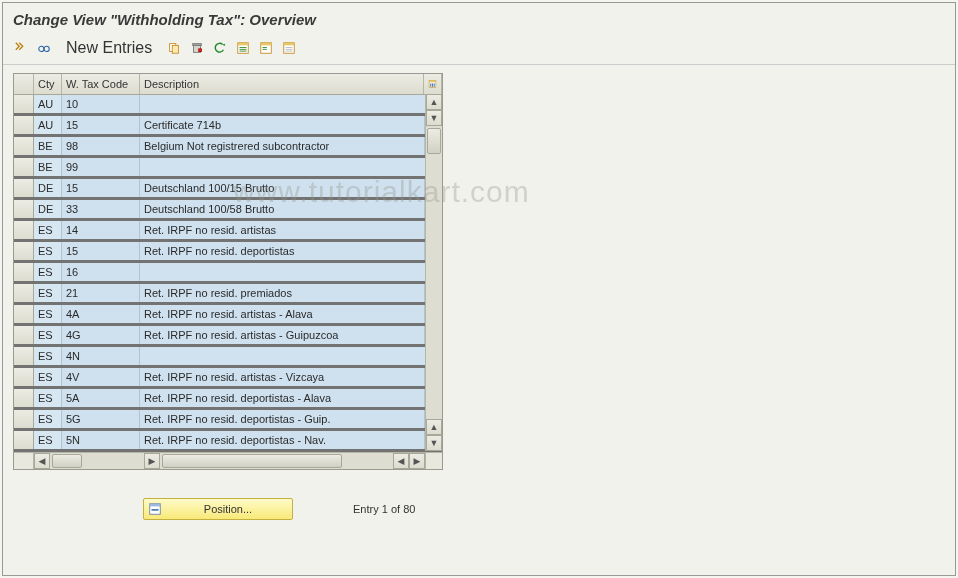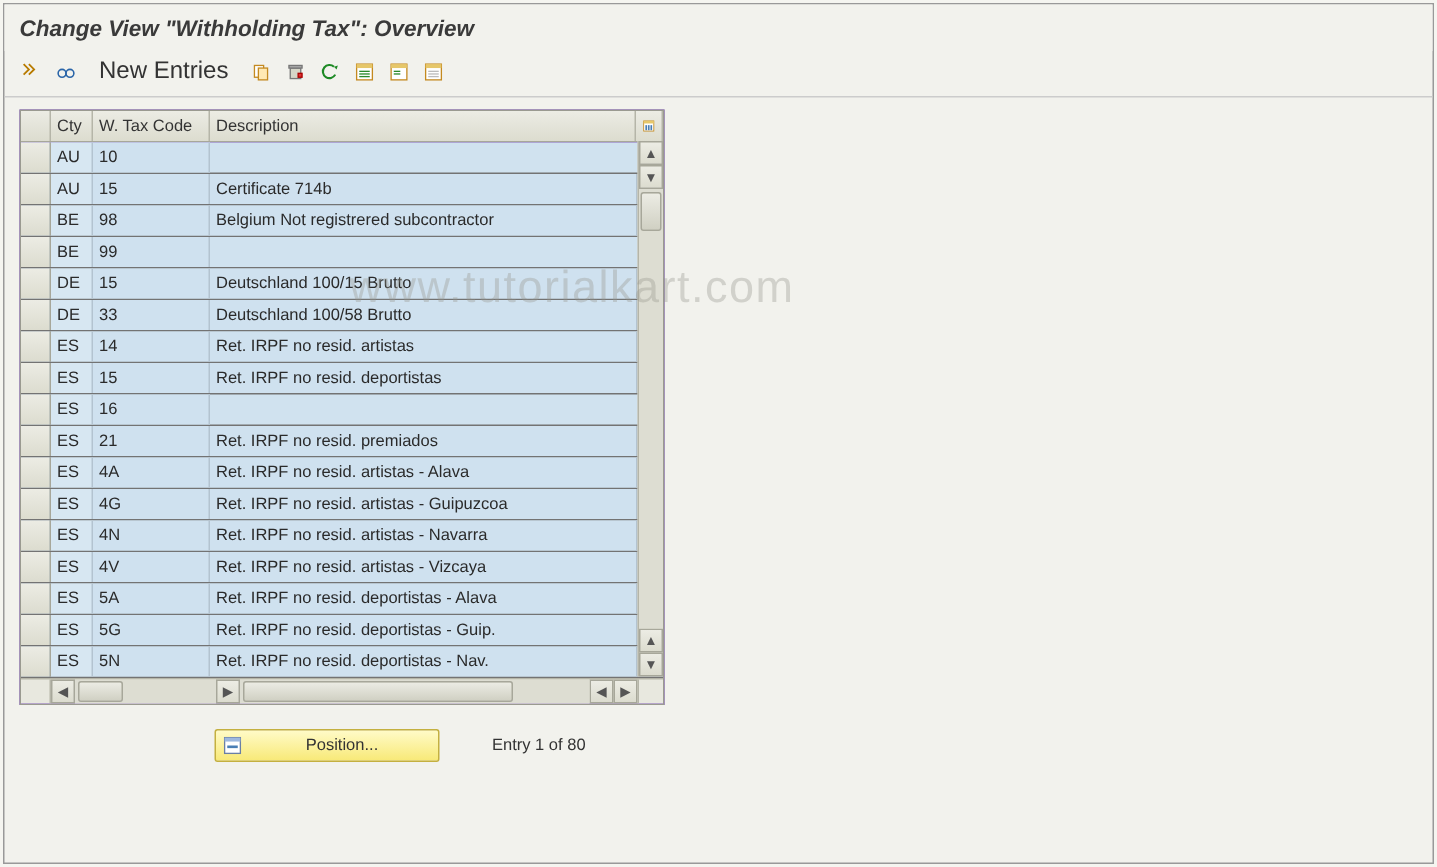--- a/index.html
+++ b/index.html
@@ -70,21 +70,21 @@
       font-size: 30px;
       color: rgba(150,150,140,0.35);
       font-family: Arial, sans-serif;
       letter-spacing: 1px;
       pointer-events: none;
       z-index: 5;
     }
     .grid-wrap {
       border: 1px solid #9a9a90;
       width: 430px;
-      background: #6d28d9;
+      background: #737373;
       position: relative;
     }
     .grid-header {
       display: flex;
       background: linear-gradient(#ecece4,#dcdccf);
       border-bottom: 1px solid #a7a79a;
     }
     .grid-header .col {
       border-right: 1px solid #b5b5a8;
       padding: 3px 4px;
@@ -98,21 +98,21 @@
     .col-cty { width: 28px; }
     .col-code { width: 78px; }
     .col-desc { flex: 1; }
     .col-cfg { width: 18px; justify-content: center; }
     .grid-body {
       background: #d0e2ef;
     }
     .grid-row {
       display: flex;
       height: 21px;
-      border-bottom: 1px solid #737373;
+      border-bottom: 3px solid #737373;
     }
     .grid-row .cell {
       border-right: 1px solid #b3c3d0;
       padding: 0 4px;
       font-size: 11px;
       display: flex;
       align-items: center;
       background: #cfe1ef;
       color: #2a2a2a;
       white-space: nowrap;
@@ -189,22 +189,22 @@
       width: 30px;
       background: linear-gradient(#ecece4,#d0d0c3);
       border: 1px solid #a7a79a;
       border-radius: 2px;
     }
     .h-thumb.wide { width: 180px; }
 
     .footer-row {
       display: flex;
       align-items: center;
-      gap: 35px;
-      margin-top: 16px;
+      gap: 60px;
+      margin-top: 28px;
       margin-left: 130px;
     }
     .position-btn {
       width: 150px;
       height: 22px;
       background: linear-gradient(#fffbc8,#f8e978);
       border: 1px solid #c4b040;
       border-radius: 2px;
       display: flex;
       align-items: center;
@@ -396,21 +396,20 @@
             <div class="cell sel"></div>
             <div class="cell cty">ES</div>
             <div class="cell code">4G</div>
             <div class="cell desc">Ret. IRPF no resid. artistas - Guipuzcoa</div>
             <div class="cell" style="width:17px;background:transparent;border:none"></div>
           </div>
           <div class="grid-row">
             <div class="cell sel"></div>
             <div class="cell cty">ES</div>
             <div class="cell code">4N</div>
-            <div class="cell desc">Ret. IRPF no resid. artistas - Navarra</div>
             <div class="cell" style="width:17px;background:transparent;border:none"></div>
           </div>
           <div class="grid-row">
             <div class="cell sel"></div>
             <div class="cell cty">ES</div>
             <div class="cell code">4V</div>
             <div class="cell desc">Ret. IRPF no resid. artistas - Vizcaya</div>
             <div class="cell" style="width:17px;background:transparent;border:none"></div>
           </div>
           <div class="grid-row">

